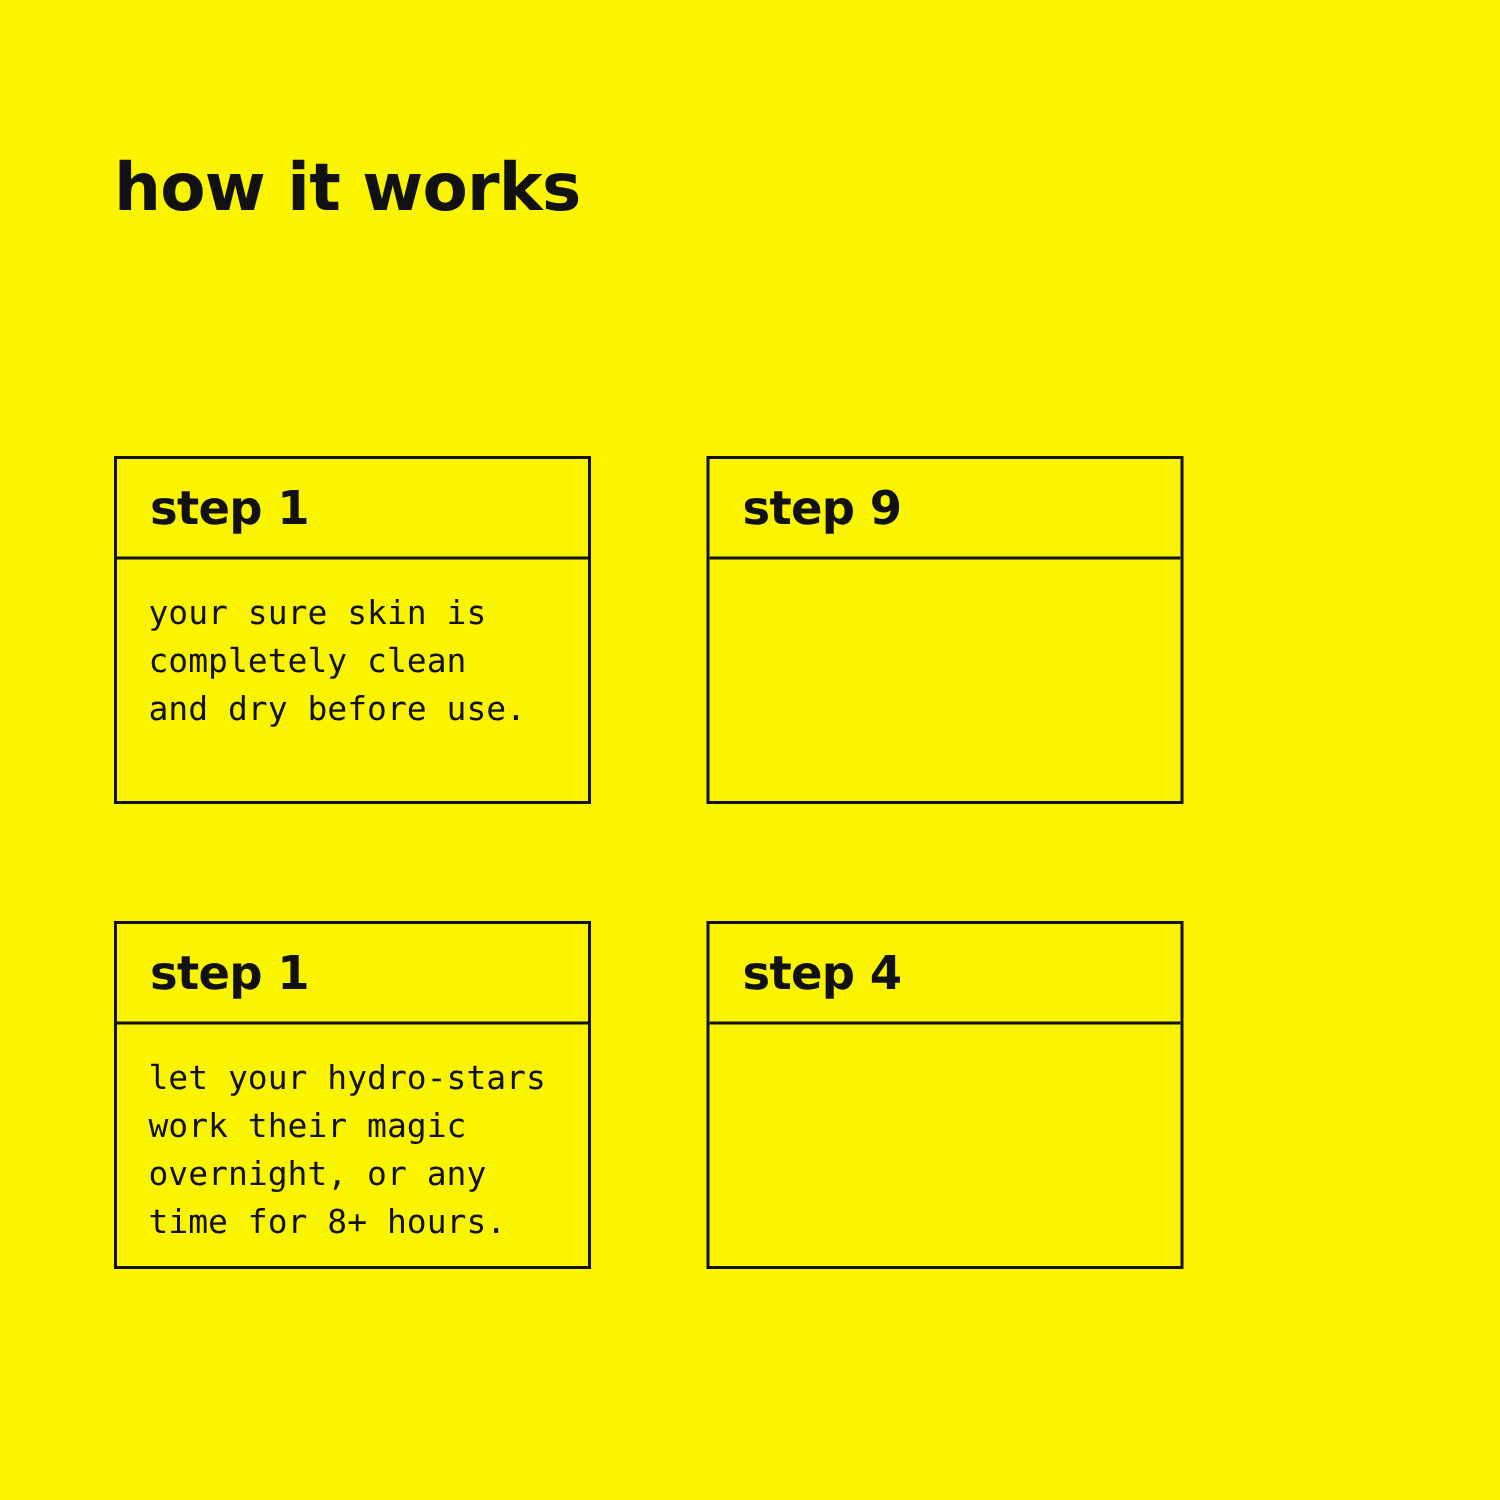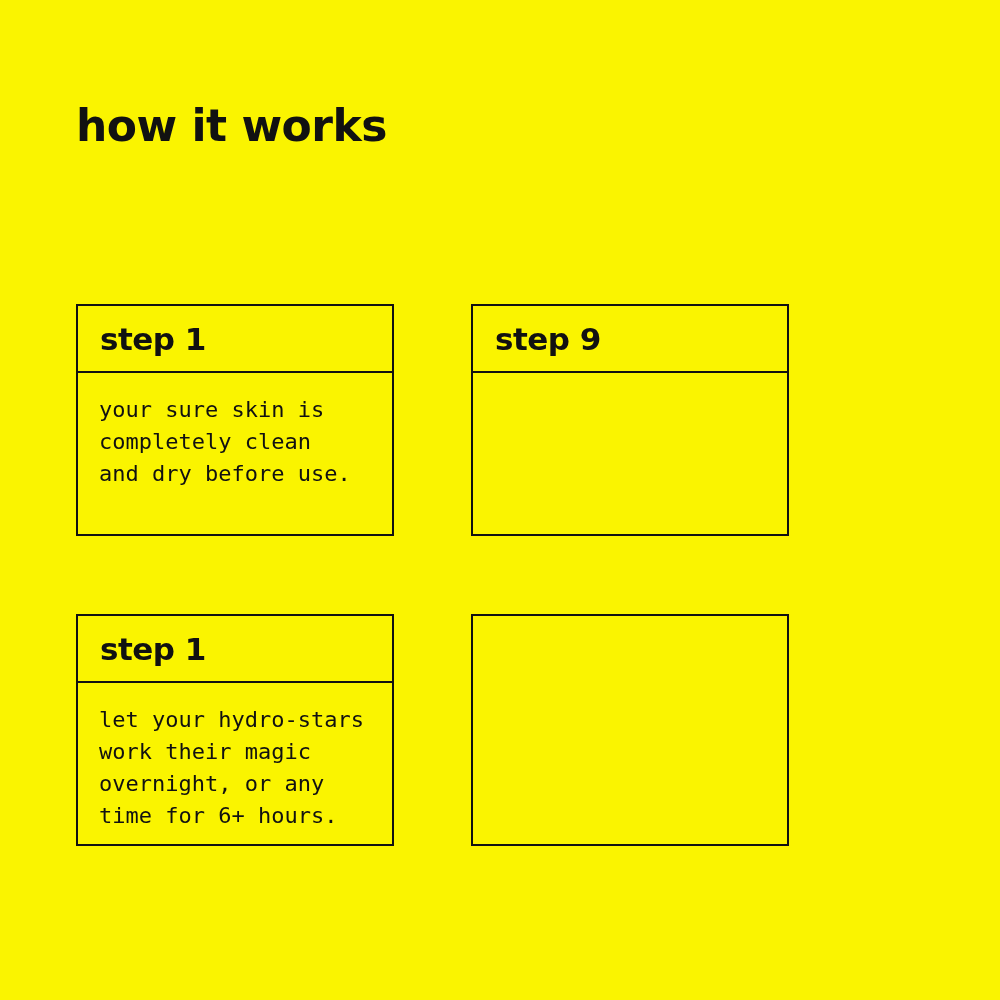--- a/index.html
+++ b/index.html
@@ -83,20 +83,21 @@
 
     <div class="card">
       <div class="card-header">step 9</div>
     </div>
 
     <div class="card">
       <div class="card-header">step 1</div>
       <div class="card-body">let your hydro-stars
 work their magic
 overnight, or any
-time for 6+ hours.</div>
+time for 8+ hours.</div>
     </div>
 
     <div class="card">
+      <div class="card-header">step 4</div>
     </div>
 
   </div>
 </div>
 
 </body></html>

